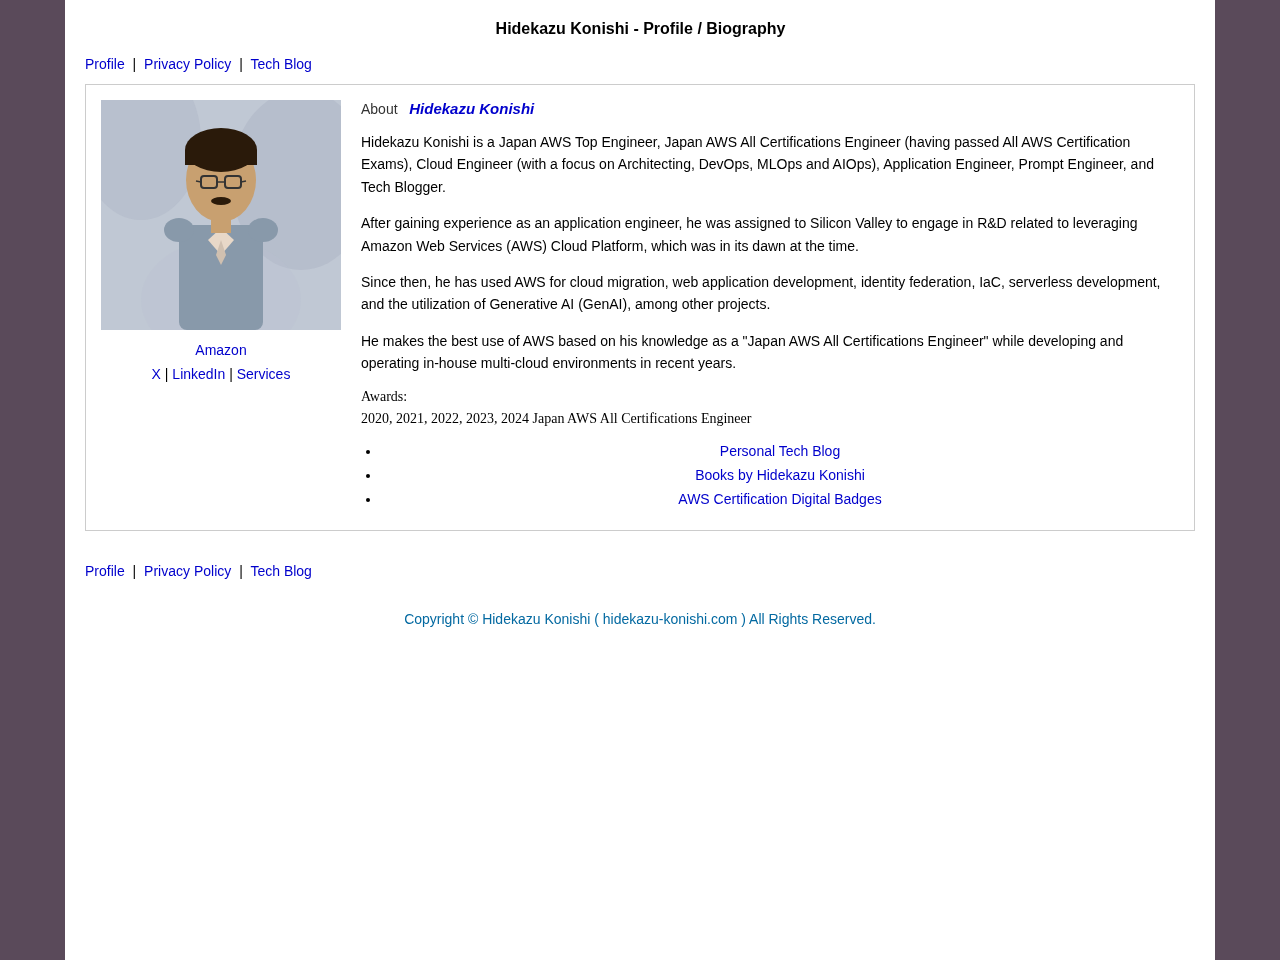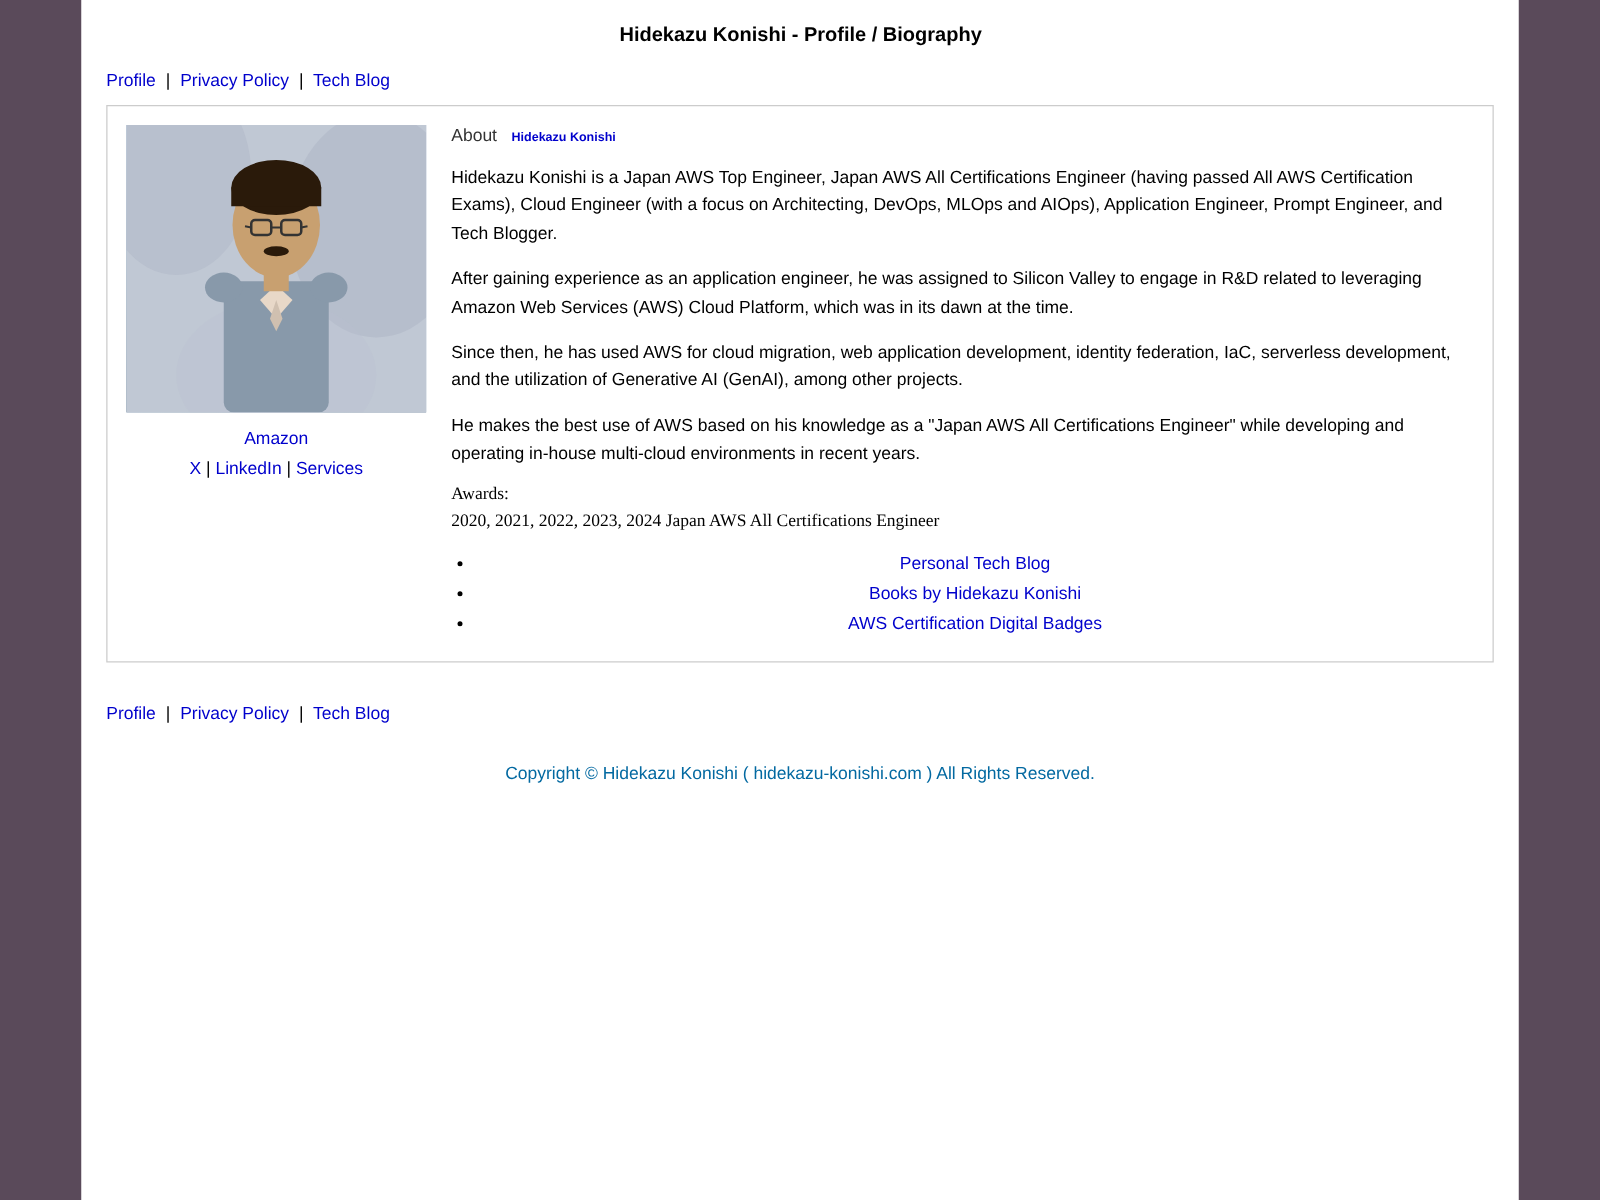--- a/index.html
+++ b/index.html
@@ -91,22 +91,23 @@
     }
     .about-line {
       margin-bottom: 14px;
     }
     .about-label {
       color: #333;
       font-size: 14px;
     }
     .about-name {
       color: #00c;
-      font-size: 10px;
+      font-size: 15px;
       font-weight: bold;
+      font-style: italic;
     }
     .bio-paragraph {
       margin-bottom: 14px;
       line-height: 1.6;
       color: #000;
     }
     .awards-section {
       margin-top: 14px;
       margin-bottom: 0;
       font-family: Liberation Serif, serif;

